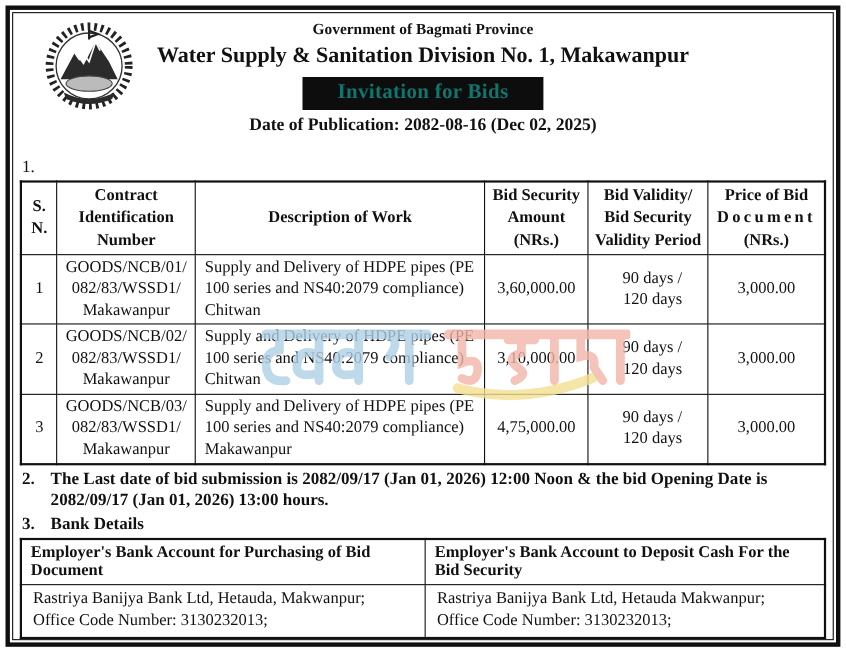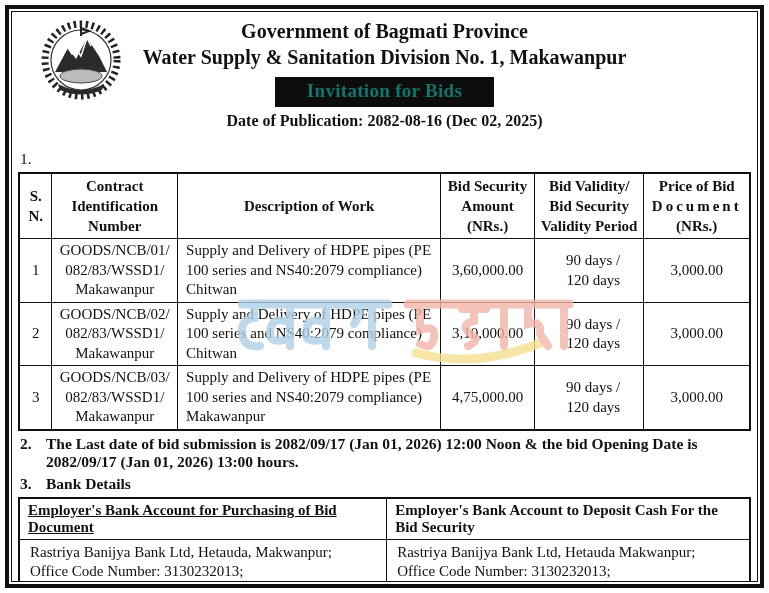--- a/index.html
+++ b/index.html
@@ -5,21 +5,21 @@
   * { margin:0; padding:0; box-sizing:border-box; }
   html,body { background:#ffffff; }
   body { font-family:"Liberation Serif","DejaVu Serif",serif; color:#111; }
   .page { position:relative; width:769px; height:593px; background:#fff; padding:5px; overflow:hidden; }
   .frame { position:relative; width:100%; height:100%; border:4px solid #101010; padding:2px; }
   .inner-frame { position:relative; width:100%; height:100%; border:1px solid #101010; padding:2px 6px 0 6px; overflow:hidden; }
 
   
   .doc-header { position:relative; text-align:center; padding-top:5px; }
   .emblem { position:absolute; left:20px; top:2px; width:86px; height:94px; }
-  .h-line1 { font-size:20px; font-weight:bold; line-height:1.25; }
+  .h-line1 { font-size:14px; font-weight:bold; line-height:1.25; }
   .h-line2 { font-size:18px; font-weight:bold; line-height:1.3; }
   .h-line3 { font-size:20px; font-weight:bold; line-height:1.3; }
   .banner { display:table; margin:7px auto 5px auto; background:#0d0d0d; color:#0f766e;
             font-size:19px; font-weight:bold; padding:3px 32px 5px 32px; letter-spacing:0.3px; }
   .pub-date { text-align:center; font-size:16px; font-weight:bold; margin-bottom:20px; }
 
   
   .num-line { display:flex; font-size:15.5px; line-height:1.2; margin:1px 0 3px 2px; }
   .num-line .num { width:26px; flex:0 0 26px; }
   .num-line.bold { font-weight:bold; }
@@ -33,21 +33,21 @@
   .col-sec { width:12.8%; } .col-val { width:15%; } .col-price { width:14.5%; }
   .cell-center { text-align:center; }
   .cell-desc { text-align:left; padding-left:8px !important; padding-right:6px !important; }
   .spread { letter-spacing:3px; }
   .val-wrap { width:62px; margin:0 auto; text-align:right; }
 
   
   table.bank { width:100%; border-collapse:collapse; border:2px solid #101010; margin-top:2px; }
   table.bank th, table.bank td { border:1.5px solid #101010; font-size:15px; text-align:left; }
   table.bank th { font-weight:bold; padding:3px 8px; height:25px; }
-  .bank-left { width:50.3%;text-decoration:underline; }
+  .bank-left { width:50.3%; }
   table.bank td { padding:3px 0 4px 10px; vertical-align:top; }
   .bank-line { line-height:1.32; font-size:15px; }
 
   
   .watermark { position:absolute; left:238px; top:295px; width:335px; height:70px; pointer-events:none; opacity:0.8; }
 </style>
 </head>
 <body>
 
 <div class="page">

